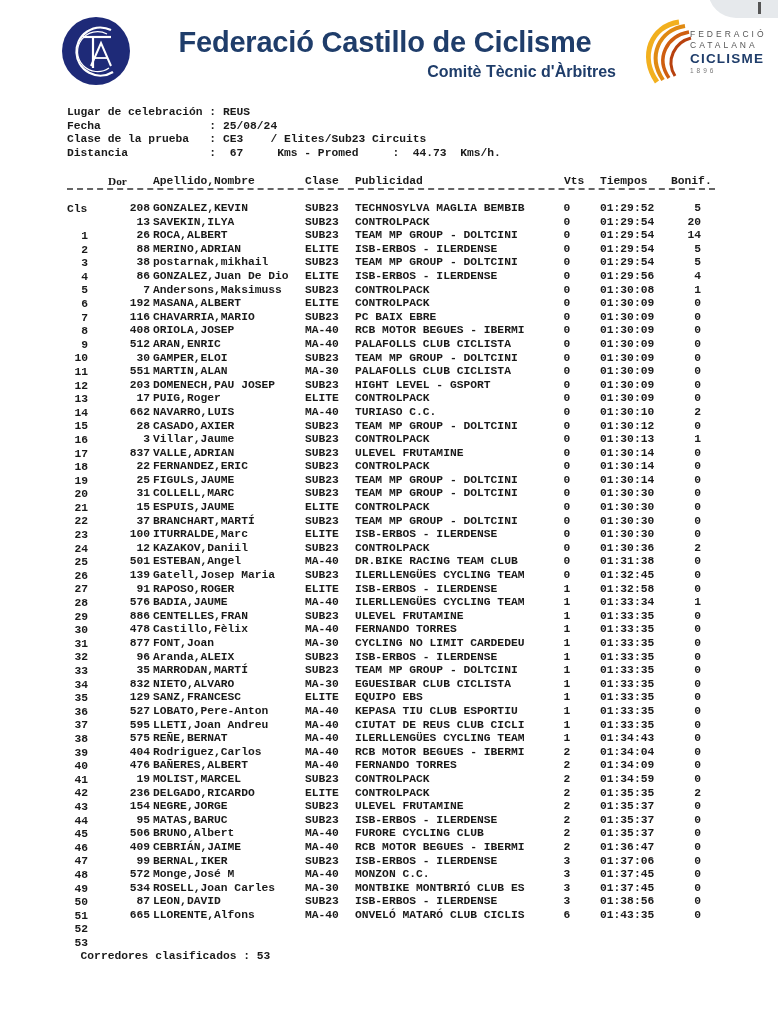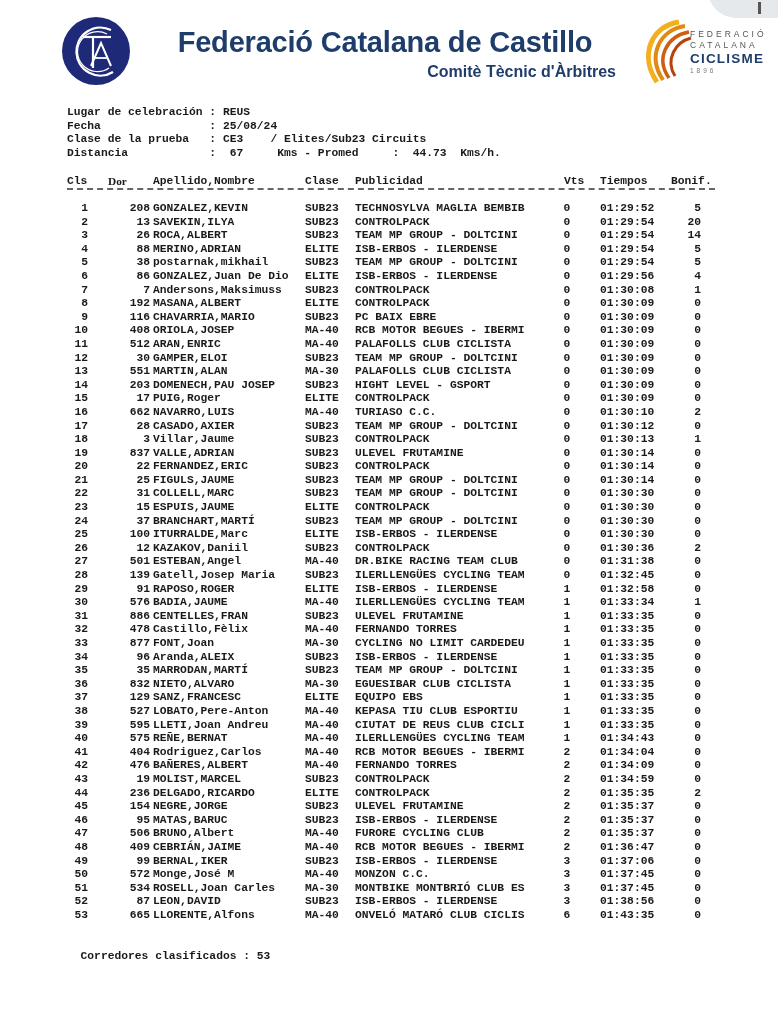--- a/index.html
+++ b/index.html
@@ -35,21 +35,21 @@
   .info { position: absolute; left: 67px; top: 106px; }
   .info .row { height: 13.6px; }
   .hdr { position: absolute; top: 175px; left: 0; width: 778px; height: 14px; }
   .dash {
     position: absolute; left: 67px; top: 188px; width: 648px; height: 2px;
     border-top: 2px dashed #333; opacity: 0.75;
   }
   .rows { position: absolute; top: 202px; left: 0; width: 778px; }
   .r { position: relative; height: 13.6px; }
   .r > span, .hdr > span { position: absolute; top: 0; }
-  .c-cls  { left: 60px; width: 28px; text-align: right; }
+  .c-cls  { left: 60px; width: 28px; text-align: right; margin-top: 28px; }
   .c-dor  { left: 115px; width: 35px; text-align: right; }
   .c-name { left: 153px; }
   .c-cat  { left: 305px; }
   .c-pub  { left: 355px; }
   .c-vts  { left: 558px; width: 18px; text-align: center; }
   .c-time { left: 600px; }
   .c-bon  { left: 680px; width: 21px; text-align: right; }
   .hdr .c-cls { left: 67px; width: auto; text-align: left; }
   .hdr .c-dor { left: 108px; width: auto; text-align: left; font-family: Liberation Serif, serif; }
   .hdr .c-vts { left: 564px; width: auto; text-align: right; }
@@ -67,21 +67,21 @@
 <svg class="logo-left" viewBox="0 0 70 70">
   <circle cx="35" cy="35" r="34" fill="#1e2a78"></circle>
   <path d="M50 14 A24 24 0 1 0 52 56" fill="none" stroke="#ffffff" stroke-width="2.2"></path>
   <path d="M46 18 A20 20 0 1 0 48 52" fill="none" stroke="#ffffff" stroke-width="1.2"></path>
   <line x1="22" y1="21" x2="50" y2="21" stroke="#fff" stroke-width="2.2"></line>
   <line x1="32" y1="21" x2="32" y2="52" stroke="#fff" stroke-width="2.2"></line>
   <path d="M30 50 L40 27 L50 50" fill="none" stroke="#fff" stroke-width="2"></path>
   <line x1="34" y1="42" x2="46" y2="42" stroke="#fff" stroke-width="1.8"></line>
 </svg>
 
-<div class="title">Federació Catalana de Castillo</div>
+<div class="title">Federació Castillo de Ciclisme</div>
 <div class="subtitle">Comitè Tècnic d'Àrbitres</div>
 
 <svg class="logo-right" viewBox="0 0 60 70">
   <path d="M46 6 C18 10 6 40 24 66" fill="none" stroke="#f2b01e" stroke-width="5"></path>
   <path d="M52 10 C26 14 14 40 30 64" fill="none" stroke="#e08a12" stroke-width="4"></path>
   <path d="M56 16 C34 20 22 42 36 62" fill="none" stroke="#cf5e10" stroke-width="3.5"></path>
   <path d="M58 22 C42 26 32 44 42 60" fill="none" stroke="#b8410e" stroke-width="3"></path>
 </svg>
 <div class="fcc-text">
   <div class="l1">FEDERACIÓ</div>

